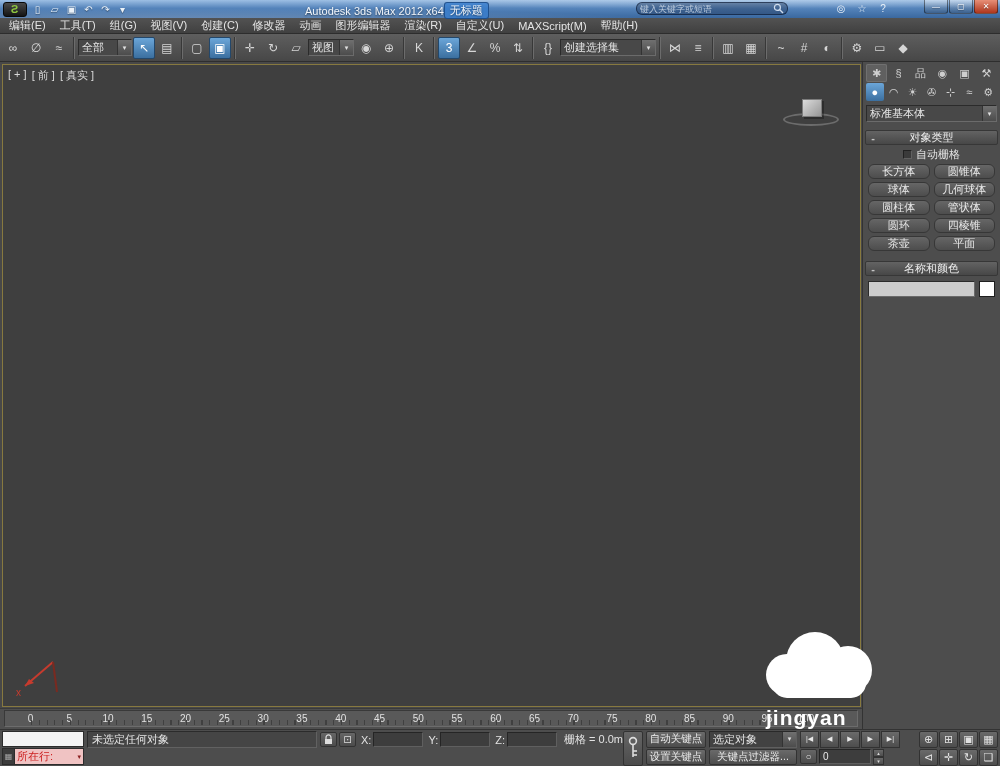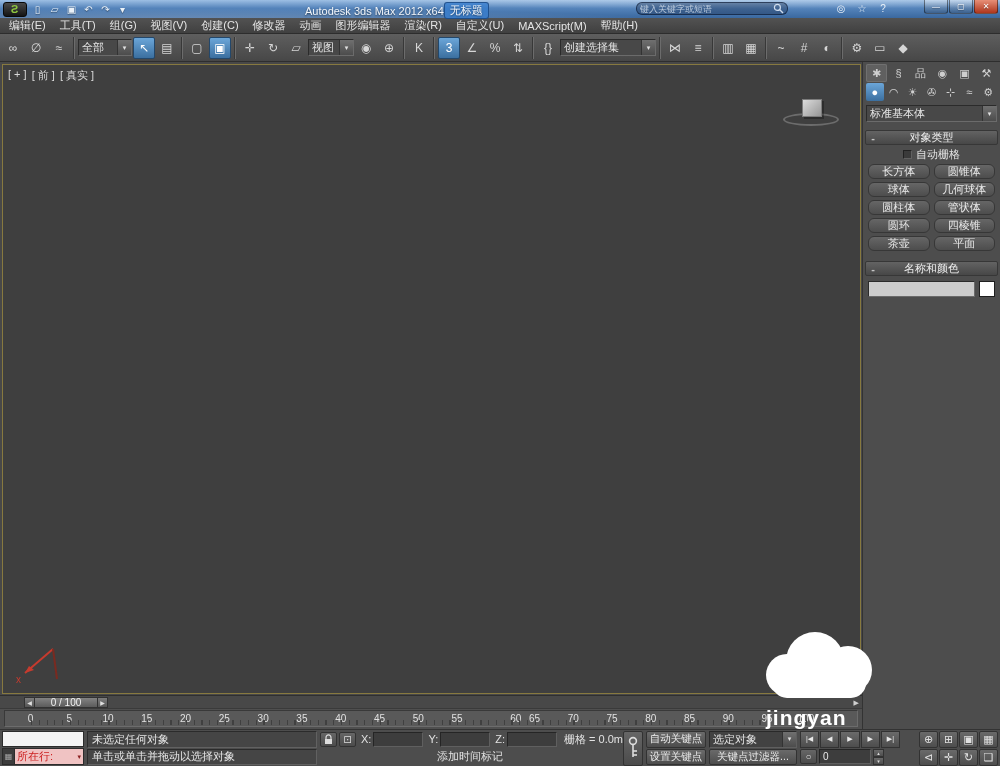--- a/index.html
+++ b/index.html
@@ -309,43 +309,35 @@
           <input class="name-input" style="">
           <span class="color-swatch"></span>
         </div>
       </div>
     </div>
   </div>
 
   <div class="bottom">
     <div class="bottom-top">
       <div class="bottom-left">
-        <div class="slider-row">
-          <div class="slider-handle">
-            <span class="sh-arrow">◀</span>
-            <span class="sh-label">0 / 100</span>
-            <span class="sh-arrow">▶</span>
-          </div>
-          <span class="slider-end-arrow">▶</span>
-        </div>
         <div class="ruler-row">
           <div class="ruler-slot">
               <div class="tick-label" style="left: 3%;">0</div>
               <div class="tick-label" style="left: 7.55%;">5</div>
               <div class="tick-label" style="left: 12.1%;">10</div>
               <div class="tick-label" style="left: 16.65%;">15</div>
               <div class="tick-label" style="left: 21.2%;">20</div>
               <div class="tick-label" style="left: 25.75%;">25</div>
               <div class="tick-label" style="left: 30.3%;">30</div>
               <div class="tick-label" style="left: 34.85%;">35</div>
               <div class="tick-label" style="left: 39.4%;">40</div>
               <div class="tick-label" style="left: 43.95%;">45</div>
               <div class="tick-label" style="left: 48.5%;">50</div>
               <div class="tick-label" style="left: 53.05%;">55</div>
-              <div class="tick-label" style="left: 57.6%; margin-left: 20px;">60</div>
+              <div class="tick-label" style="left: 57.6%;">60</div>
               <div class="tick-label" style="left: 62.15%;">65</div>
               <div class="tick-label" style="left: 66.7%;">70</div>
               <div class="tick-label" style="left: 71.25%;">75</div>
               <div class="tick-label" style="left: 75.8%;">80</div>
               <div class="tick-label" style="left: 80.35%;">85</div>
               <div class="tick-label" style="left: 84.9%;">90</div>
               <div class="tick-label" style="left: 89.45%;">95</div>
               <div class="tick-label" style="left: 94%;">100</div>
             </div>
         </div>
@@ -360,43 +352,39 @@
           <div class="listener-icon">▦</div>
           <div class="listener-pink-box">
             <span>所在行:</span>
             <span class="listener-chev">▾</span>
           </div>
         </div>
       </div>
 
       <div class="sb-col status-box">
         <div class="status-line">未选定任何对象</div>
-        <div class="status-line">单击或单击并拖动以选择对象</div>
       </div>
 
       <div class="sb-col coords">
         <div class="sb-row">
           <div class="mini-btn">
             <svg width="9" height="11" viewBox="0 0 9 11">
                 <path d="M2 5 V3.4 a2.5 2.5 0 0 1 5 0 V5" fill="none" stroke="#ddd" stroke-width="1.2"></path>
                 <rect x="1" y="5" width="7" height="5" fill="#ddd"></rect>
               </svg>
           </div>
           <div class="mini-btn">⊡</div>
           <span class="axis-label">X:</span>
           <div class="axis-field"></div>
           <span class="axis-label">Y:</span>
           <div class="axis-field"></div>
           <span class="axis-label">Z:</span>
           <div class="axis-field"></div>
           <span class="grid-text">栅格 = 0.0mm</span>
         </div>
-        <div class="sb-row timetag-row">
-          <span>添加时间标记</span>
-        </div>
       </div>
 
       <div class="key-btn">
         <svg width="12" height="24" viewBox="0 0 12 24">
             <circle cx="6" cy="5" r="3.4" fill="none" stroke="#ddd" stroke-width="1.6"></circle>
             <line x1="6" y1="8.5" x2="6" y2="21" stroke="#ddd" stroke-width="1.6"></line>
             <line x1="6" y1="15" x2="10" y2="15" stroke="#ddd" stroke-width="1.6"></line>
             <line x1="6" y1="19" x2="10" y2="19" stroke="#ddd" stroke-width="1.6"></line>
           </svg>
       </div>

